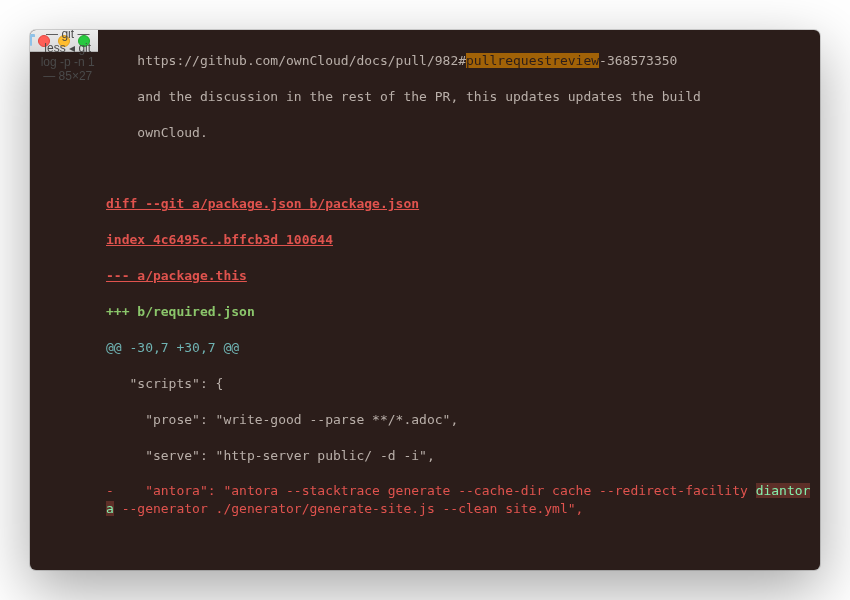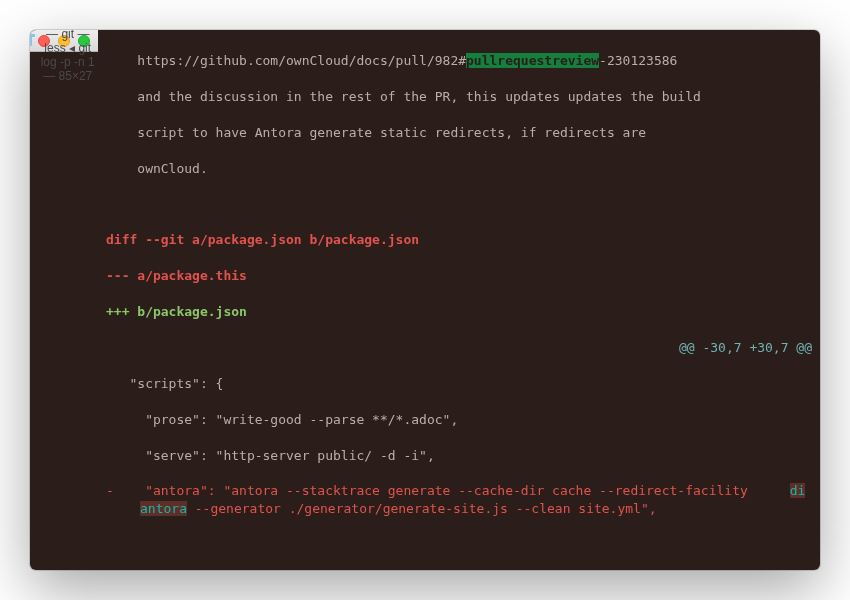--- a/index.html
+++ b/index.html
@@ -77,52 +77,52 @@
       padding: 4px 8px 8px 8px;
       font-family: "Menlo", "Monaco", monospace;
       font-size: 13px;
       line-height: 1.38;
       color: #b9afa9;
       white-space: pre-wrap;
       word-break: break-all;
       overflow: hidden;
     }
     .line { min-height: 1.38em; }
-    .red-bold { color: #e0534e; font-weight: bold; }
+    .red-bold { color: #e0534e; font-weight: bold; text-decoration: underline; }
     .green-bold { color: #8bc66b; font-weight: bold; }
-    .cyan { color: #6fb3b3; text-align: right; }
-    .hl { background: #15803d; color: #2b1d1a; font-weight: bold; }
+    .cyan { color: #6fb3b3; }
+    .hl { background: #a16207; color: #2b1d1a; }
     .red-txt { color: #e0534e; }
-    .red-hl { background: #5e2f28; color: #14b8a6; margin-left: 34px; }
+    .red-hl { background: #5e2f28; color: #86efac; }
   </style>
 </head>
 <body>
 
 <div class="window">
   <div class="titlebar">
     <div class="traffic-lights">
       <div class="light close"></div>
       <div class="light min"></div>
       <div class="light max"></div>
     </div>
     <div class="title">
       <span class="folder-icon"></span>
       <span>docs — git log -p -n 1 — git — less ◂ git log -p -n 1 — 85×27</span>
     </div>
   </div>
 
   <div class="terminal">
-<div class="line"><span>    https://github.com/ownCloud/docs/pull/982#</span><span class="hl">pullrequestreview</span><span>-230123586</span></div>
+<div class="line"><span>    https://github.com/ownCloud/docs/pull/982#</span><span class="hl">pullrequestreview</span><span>-368573350</span></div>
 <div class="line">    and the discussion in the rest of the PR, this updates updates the build</div>
-<div class="line">    script to have Antora generate static redirects, if redirects are</div>
 <div class="line">    ownCloud.</div>
 <div class="line">&nbsp;</div>
 <div class="line red-bold">diff --git a/package.json b/package.json</div>
+<div class="line red-bold">index 4c6495c..bffcb3d 100644</div>
 <div class="line red-bold">--- a/package.this</div>
-<div class="line green-bold">+++ b/package.json</div>
+<div class="line green-bold">+++ b/required.json</div>
 <div class="line cyan">@@ -30,7 +30,7 @@</div>
 <div class="line">   "scripts": {</div>
 <div class="line">     "prose": "write-good --parse **/*.adoc",</div>
 <div class="line">     "serve": "http-server public/ -d -i",</div>
 <div class="line"><span class="red-txt">-    "antora": "antora --stacktrace generate --cache-dir cache --redirect-facility </span><span class="red-hl">di</span><span class="red-hl">antora</span><span class="red-txt"> --generator ./generator/generate-site.js --clean site.yml",</span></div>
 
 
 
 
 

